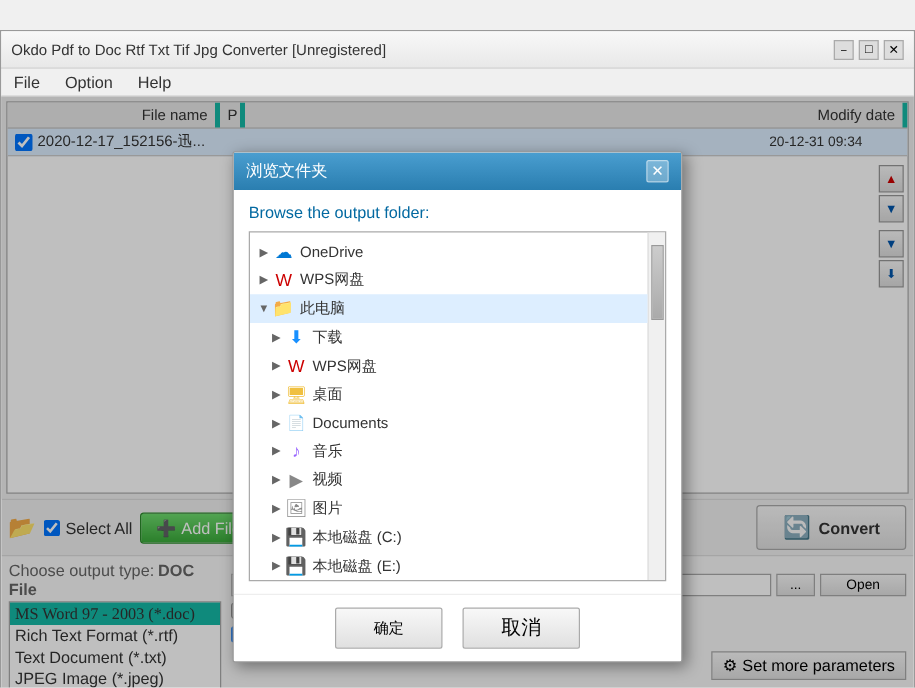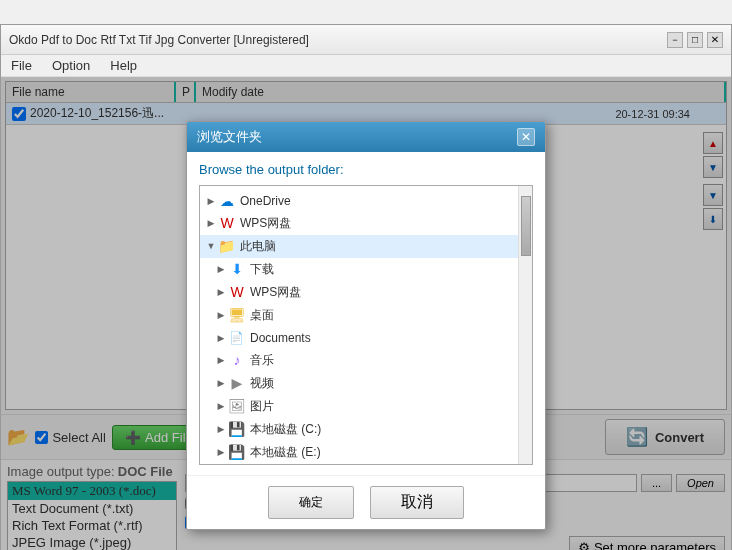--- a/index.html
+++ b/index.html
@@ -83,23 +83,24 @@
     }
 
     .file-list-header {
       display: flex;
       background: #e8e8e8;
       border-bottom: 1px solid #bbb;
     }
 
     .col-header {
       padding: 3px 6px;
-      border-right: 2px solid #14b8a6;
-      font-size: 12px;
-      color: #333;
+      border-right: 4px solid #14b8a6;
+      font-size: 12px;
+      color: #333;
+      text-align: right;
     }
 
     .col-name { width: 170px; }
     .col-p { width: 20px; }
     .col-modify { flex: 1; }
 
     .file-row {
       display: flex;
       align-items: center;
       padding: 2px 6px;
@@ -252,24 +253,23 @@
       background: linear-gradient(to bottom, #f8f8f8, #e0e0e0);
       border: 1px solid #aaa;
       padding: 2px 10px;
       cursor: pointer;
       font-size: 11px;
     }
 
     .btn-open {
       background: linear-gradient(to bottom, #f8f8f8, #e0e0e0);
       border: 1px solid #aaa;
-      padding: 2px 10px;
+      padding: 2px 20px;
       cursor: pointer;
       font-size: 11px;
-      font-style: italic;
     }
 
     .checkbox-row {
       display: flex;
       align-items: center;
       gap: 4px;
       font-size: 11px;
       color: #333;
     }
 
@@ -484,21 +484,21 @@
   <div class="main-content">
 
     <div class="file-list-area">
       <div class="file-list-header">
         <div class="col-header col-name">File name</div>
         <div class="col-header col-p">P</div>
         <div class="col-header col-modify">Modify date</div>
       </div>
       <div class="file-row">
         <input type="checkbox" class="file-checkbox" checked="" style="">
-        <span class="file-name">2020-12-10_152156-迅...</span>
+        <span class="file-name">2020-12-17_152156-迅...</span>
         <span class="modify-date" style="margin-left:auto; padding-right:30px;">20-12-31 09:34</span>
       </div>
     </div>
 
     <div class="scroll-buttons">
       <div class="scroll-btn" style="color:#c00;">▲</div>
       <div class="scroll-btn" style="color:#0055aa;">▼</div>
       <div class="scroll-btn" style="color:#0055aa; margin-top:4px;">▼</div>
       <div class="scroll-btn" style="color:#0055aa;">⬇</div>
     </div>
@@ -519,27 +519,27 @@
       <div class="spacer"></div>
       <button class="btn-convert">
         <span class="convert-icon">🔄</span>
         <span>Convert</span>
       </button>
     </div>
 
     <div class="output-area">
       <div class="output-left">
         <div class="output-type-label">
-          <span>Image output type:</span>
+          <span>Choose output type:</span>
           <span style="font-weight:bold;">DOC File</span>
         </div>
         <div class="output-list">
           <div class="output-list-item selected">MS Word 97 - 2003 (*.doc)</div>
+          <div class="output-list-item">Rich Text Format (*.rtf)</div>
           <div class="output-list-item">Text Document (*.txt)</div>
-          <div class="output-list-item">Rich Text Format (*.rtf)</div>
           <div class="output-list-item">JPEG Image (*.jpeg)</div>
           <div class="output-list-item">TIF Image (*.tif)</div>
         </div>
       </div>
 
       <div class="output-right">
         <div class="output-path-row">
           <input class="path-input" type="text" value="" style="">
           <button class="btn-browse">...</button>
           <button class="btn-open">Open</button>

